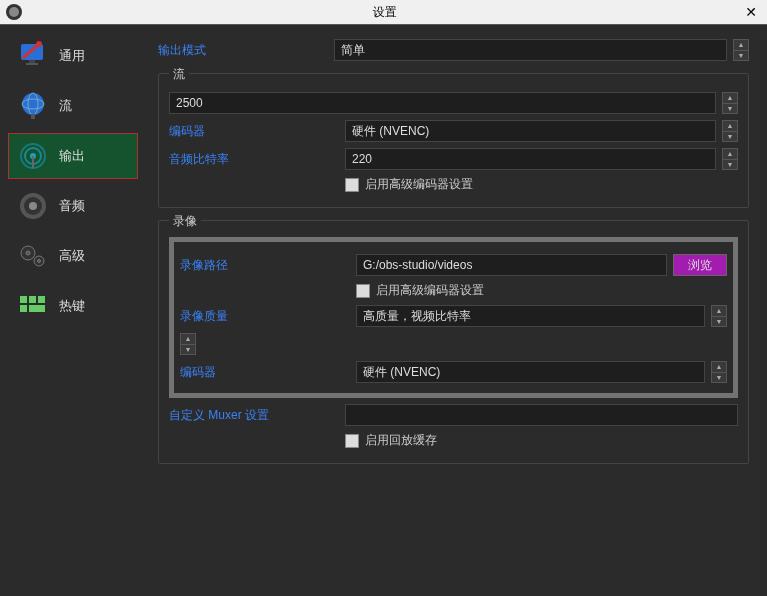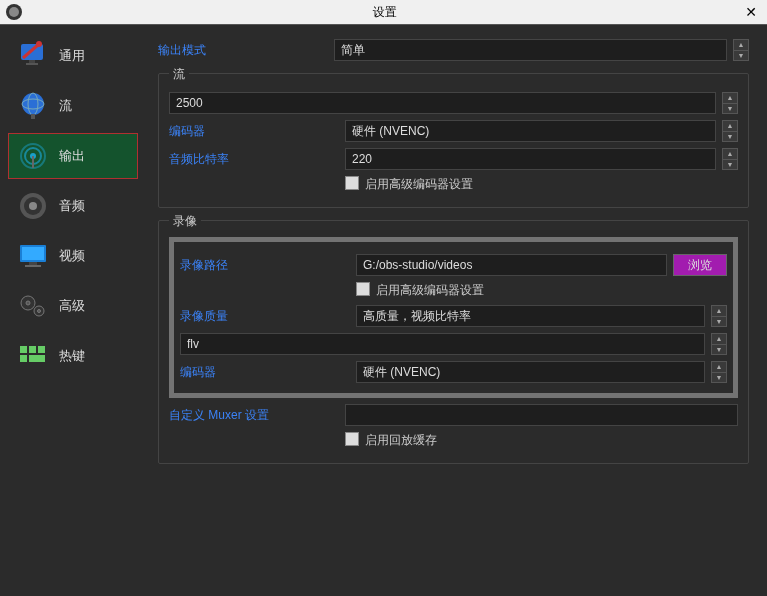--- a/index.html
+++ b/index.html
@@ -124,20 +124,21 @@
   .fieldset-legend {
     position: absolute;
     top: -8px;
     left: 10px;
     background: #2b2b2b;
     padding: 0 4px;
     color: #ccc;
   }
   .checkbox-row {
     display: flex;
+    align-items: center;
     gap: 6px;
     margin-left: 176px;
     margin-top: 4px;
     margin-bottom: 4px;
   }
   .checkbox {
     width: 14px; height: 14px;
     background: #ddd;
     border: 1px solid #888;
     cursor: pointer;
@@ -210,31 +211,20 @@
       <span class="icon">
         <svg width="32" height="32" viewBox="0 0 32 32">
             <circle cx="16" cy="16" r="13" fill="#555"></circle>
             <circle cx="16" cy="16" r="9" fill="#333"></circle>
             <circle cx="16" cy="16" r="4" fill="#888"></circle>
           </svg>
       </span>
       <span class="label">音频</span>
     </div>
 
-    <div class="sidebar-item">
-      <span class="icon">
-        <svg width="32" height="32" viewBox="0 0 32 32">
-            <rect x="3" y="5" width="26" height="17" rx="1" fill="#1a7fd6"></rect>
-            <rect x="5" y="7" width="22" height="13" fill="#3af"></rect>
-            <rect x="12" y="22" width="8" height="3" fill="#444"></rect>
-            <rect x="8" y="25" width="16" height="2" fill="#666"></rect>
-          </svg>
-      </span>
-      <span class="label">视频</span>
-    </div>
 
     <div class="sidebar-item">
       <span class="icon">
         <svg width="32" height="32" viewBox="0 0 32 32">
           <g fill="#333" stroke="#777" stroke-width="1">
             <circle cx="11" cy="13" r="7"></circle>
               <circle cx="11" cy="13" r="2" fill="#555"></circle>
             <circle cx="22" cy="21" r="5"></circle>
               <circle cx="22" cy="21" r="1.5" fill="#555"></circle>
           </g>
@@ -331,23 +321,20 @@
           <div class="select">
             <span>高质量，视频比特率</span>
           </div>
           <div class="spinner">
               <div>▲</div>
               <div>▼</div>
             </div>
         </div>
 
         <div class="row">
-          <div class="select">
-            <span>flv</span>
-          </div>
           <div class="spinner">
               <div>▲</div>
               <div>▼</div>
             </div>
         </div>
 
         <div class="row">
           <div class="row-label">编码器</div>
           <div class="select">
             <span>硬件 (NVENC)</span>

